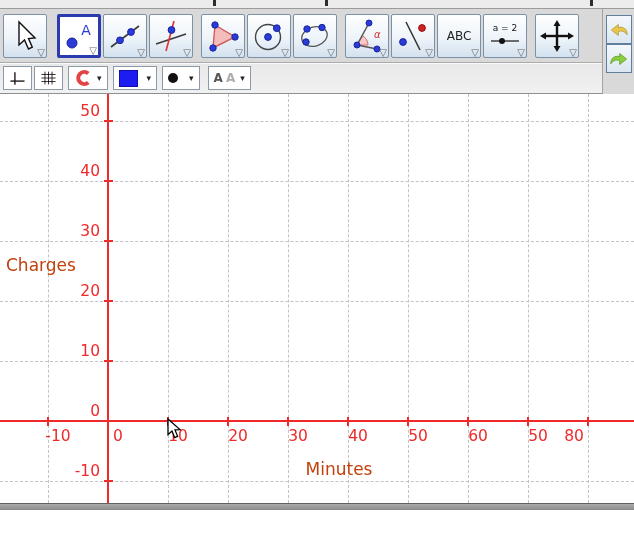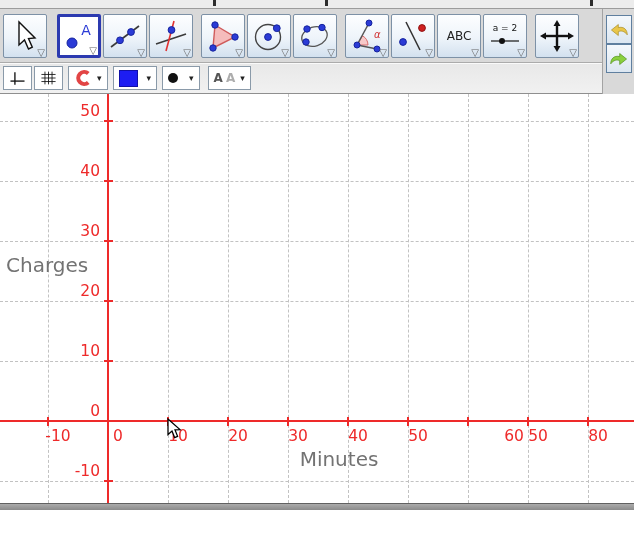--- a/index.html
+++ b/index.html
@@ -53,23 +53,23 @@
   
   .canvas { position: relative; height: 409px; background: #fff; overflow: hidden; cursor: default; }
   .gl-v { position: absolute; top: 0; height: 100%; width: 0; border-left: 1px dashed #c2c2c2; }
   .gl-h { position: absolute; left: 0; width: 100%; height: 0; border-top: 1px dashed #c2c2c2; }
   .axis-x { position: absolute; left: 0; width: 100%; height: 2px; background: #ee2a2a; }
   .axis-y { position: absolute; top: 0; height: 100%; width: 2px; background: #ee2a2a; }
   .tick-x { position: absolute; width: 2px; height: 9px; background: #ee2a2a; }
   .tick-y { position: absolute; width: 9px; height: 2px; background: #ee2a2a; }
   .xlab { position: absolute; transform: translateX(-50%); color: #ee2a2a; font-size: 15.5px; line-height: 18px; white-space: nowrap; }
   .ylab { position: absolute; color: #ee2a2a; font-size: 15.5px; line-height: 18px; text-align: right; }
-  .axis-caption { position: absolute; color: #737373; font-size: 20px; line-height: 20px; white-space: nowrap; }
+  .axis-caption { position: absolute; color: #c2410c; font-size: 17px; line-height: 20px; white-space: nowrap; }
   .ylab-caption { left: 6px; top: 161px; }
-  .xlab-caption { left: 339px; top: 355px; transform: translateX(-50%); }
+  .xlab-caption { left: 339px; top: 365px; transform: translateX(-50%); }
   .cursor-wrap { position: absolute; left: 166px; top: 324px; z-index: 5; }
 
   
   .inputbar { height: 28px; background: #ececec; border-top: 1px solid #9a9a9a;
     display: flex; align-items: center; padding: 0 26px 0 8px; }
   .input-label { font-size: 17px; color: #111; margin-right: 8px; }
   .inputbar input { flex: 1; height: 21px; border: 1px solid #7e93a7; background: #fff;
     font-size: 14px; padding: 0 4px; font-family: "DejaVu Sans", sans-serif; }
   .help-btn { width: 17px; height: 17px; margin-left: 14px; flex: none; cursor: pointer;
     border: 2px solid #6e6e6e; border-radius: 2px; background: #e6e6e6;
@@ -286,23 +286,23 @@
       <div class="tick-x" style="left: 227px; top: 323px;"></div>
       <div class="tick-x" style="left: 167px; top: 323px;"></div>
       <div class="tick-x" style="left: 47px; top: 323px;"></div>
       <div class="ylab" style="left: 0px; width: 100px; top: 368px;">-10</div>
       <div class="ylab" style="left: 0px; width: 100px; top: 308px;">0</div>
       <div class="ylab" style="left: 0px; width: 100px; top: 248px;">10</div>
       <div class="ylab" style="left: 0px; width: 100px; top: 188px;">20</div>
       <div class="ylab" style="left: 0px; width: 100px; top: 128px;">30</div>
       <div class="ylab" style="left: 0px; width: 100px; top: 68px;">40</div>
       <div class="ylab" style="left: 0px; width: 100px; top: 8px;">50</div>
-      <div class="xlab" style="left: 598px; top: 333px;">80</div>
+      <div class="xlab" style="left: 574px; top: 333px;">80</div>
       <div class="xlab" style="left: 538px; top: 333px;">50</div>
-      <div class="xlab" style="left: 478px; top: 333px; margin-left: 36px;">60</div>
+      <div class="xlab" style="left: 478px; top: 333px;">60</div>
       <div class="xlab" style="left: 418px; top: 333px;">50</div>
       <div class="xlab" style="left: 358px; top: 333px;">40</div>
       <div class="xlab" style="left: 298px; top: 333px;">30</div>
       <div class="xlab" style="left: 238px; top: 333px;">20</div>
       <div class="xlab" style="left: 178px; top: 333px;">10</div>
       <div class="xlab" style="left: 118px; top: 333px;">0</div>
       <div class="xlab" style="left: 58px; top: 333px;">-10</div>
     <div class="axis-caption ylab-caption">Charges</div>
     <div class="axis-caption xlab-caption">Minutes</div>
     <div class="cursor-wrap">

